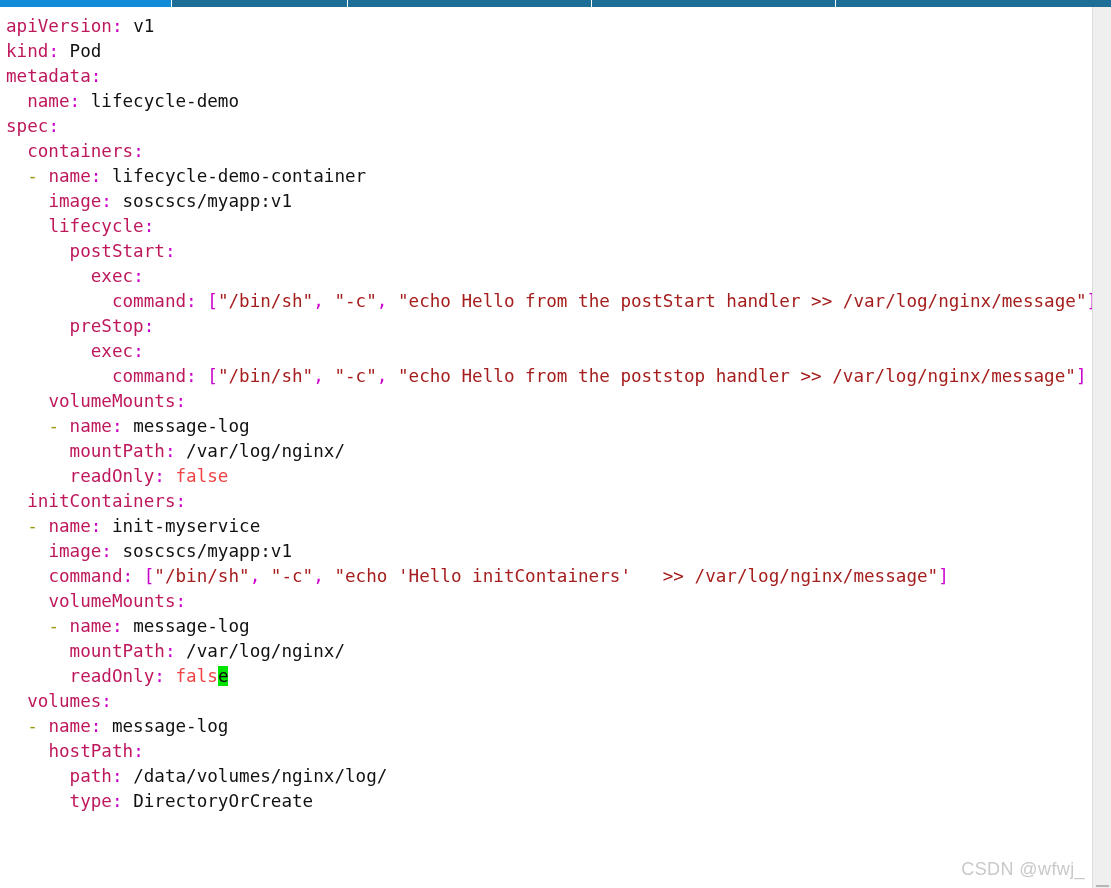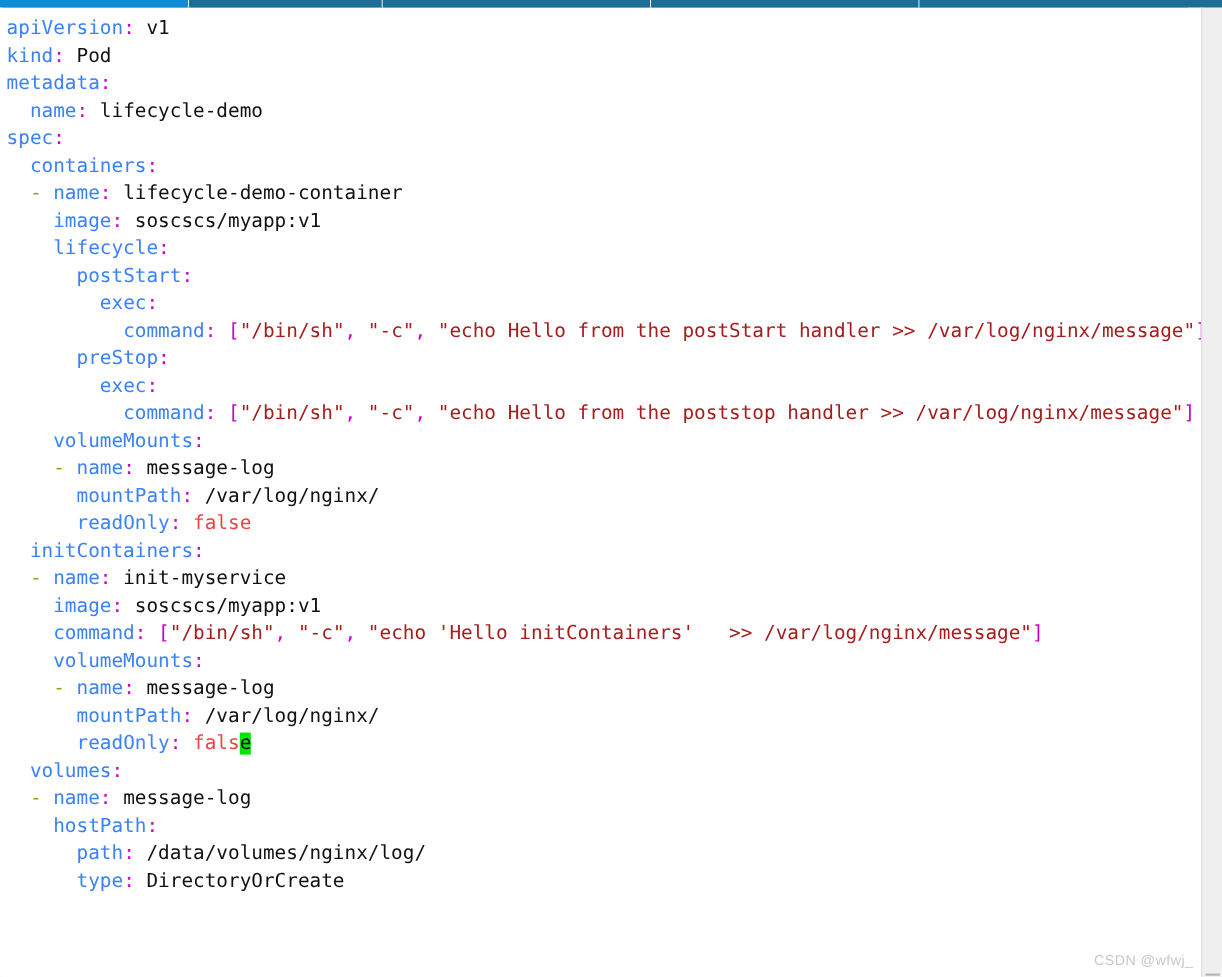--- a/index.html
+++ b/index.html
@@ -62,21 +62,21 @@
     width: 1086px;
     font-size: 17.6px;
     line-height: 25px;
     white-space: pre;
     letter-spacing: 0px;
     -webkit-font-smoothing: antialiased;
   }
   .ln { height: 25px; }
 
   
-  .k  { color: #3b82f6; }              
+  .k  { color: #be185d; }              
   .c  { color: #cc00cc; }              
   .d  { color: #9a9a16; }              
   .v  { color: #111111; }              
   .s  { color: #a51d1d; }              
   .b  { color: #ef4444; }              
   .p  { color: #cc00cc; }              
   .cur{ background: #00e500; color: #0a0a0a; }  
 
   
   #scrollbar {
@@ -104,21 +104,21 @@
     height: 2px;
     background: #b6b6b6;
   }
 
   
   #watermark {
     position: absolute;
     right: 26px;
     bottom: 8px;
     font-family: "Liberation Sans", sans-serif;
-    font-size: 13px;
+    font-size: 18px;
     color: #c9c9c9;
     letter-spacing: 0.4px;
     text-align: center;
   }
 </style>
 </head>
 <body>
 
 <div id="tabstrip">
     <div class="seg active" style="width: 172px;"></div>

